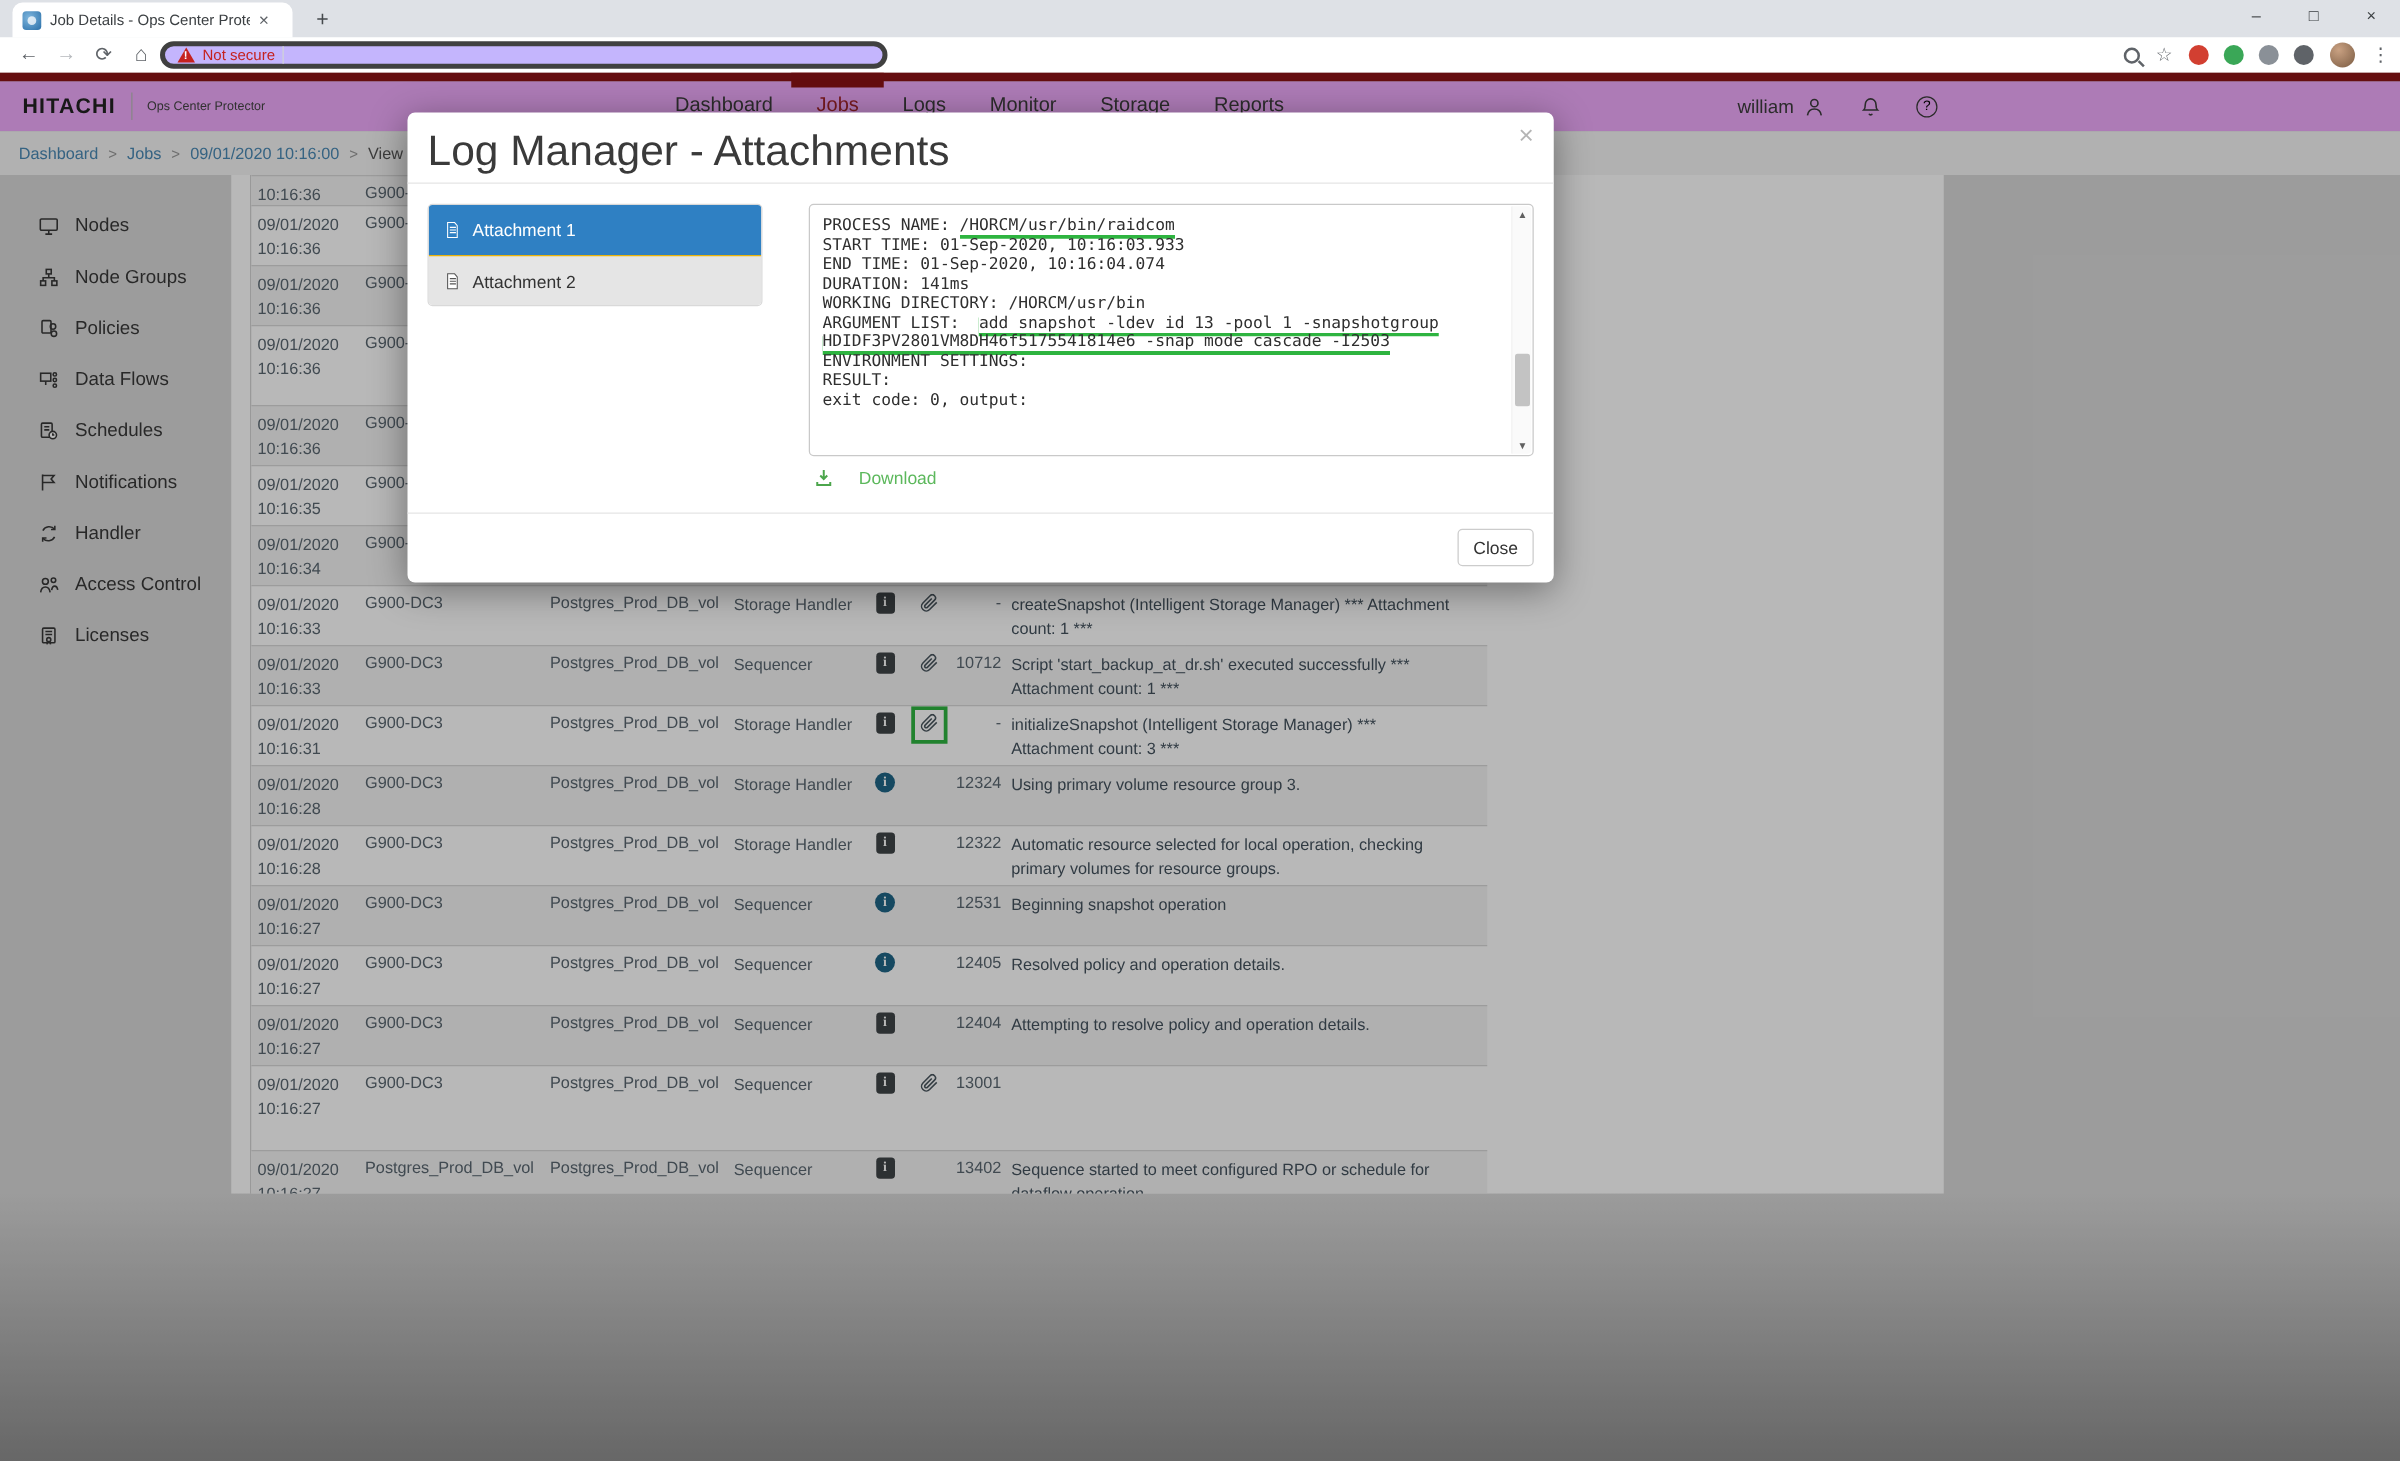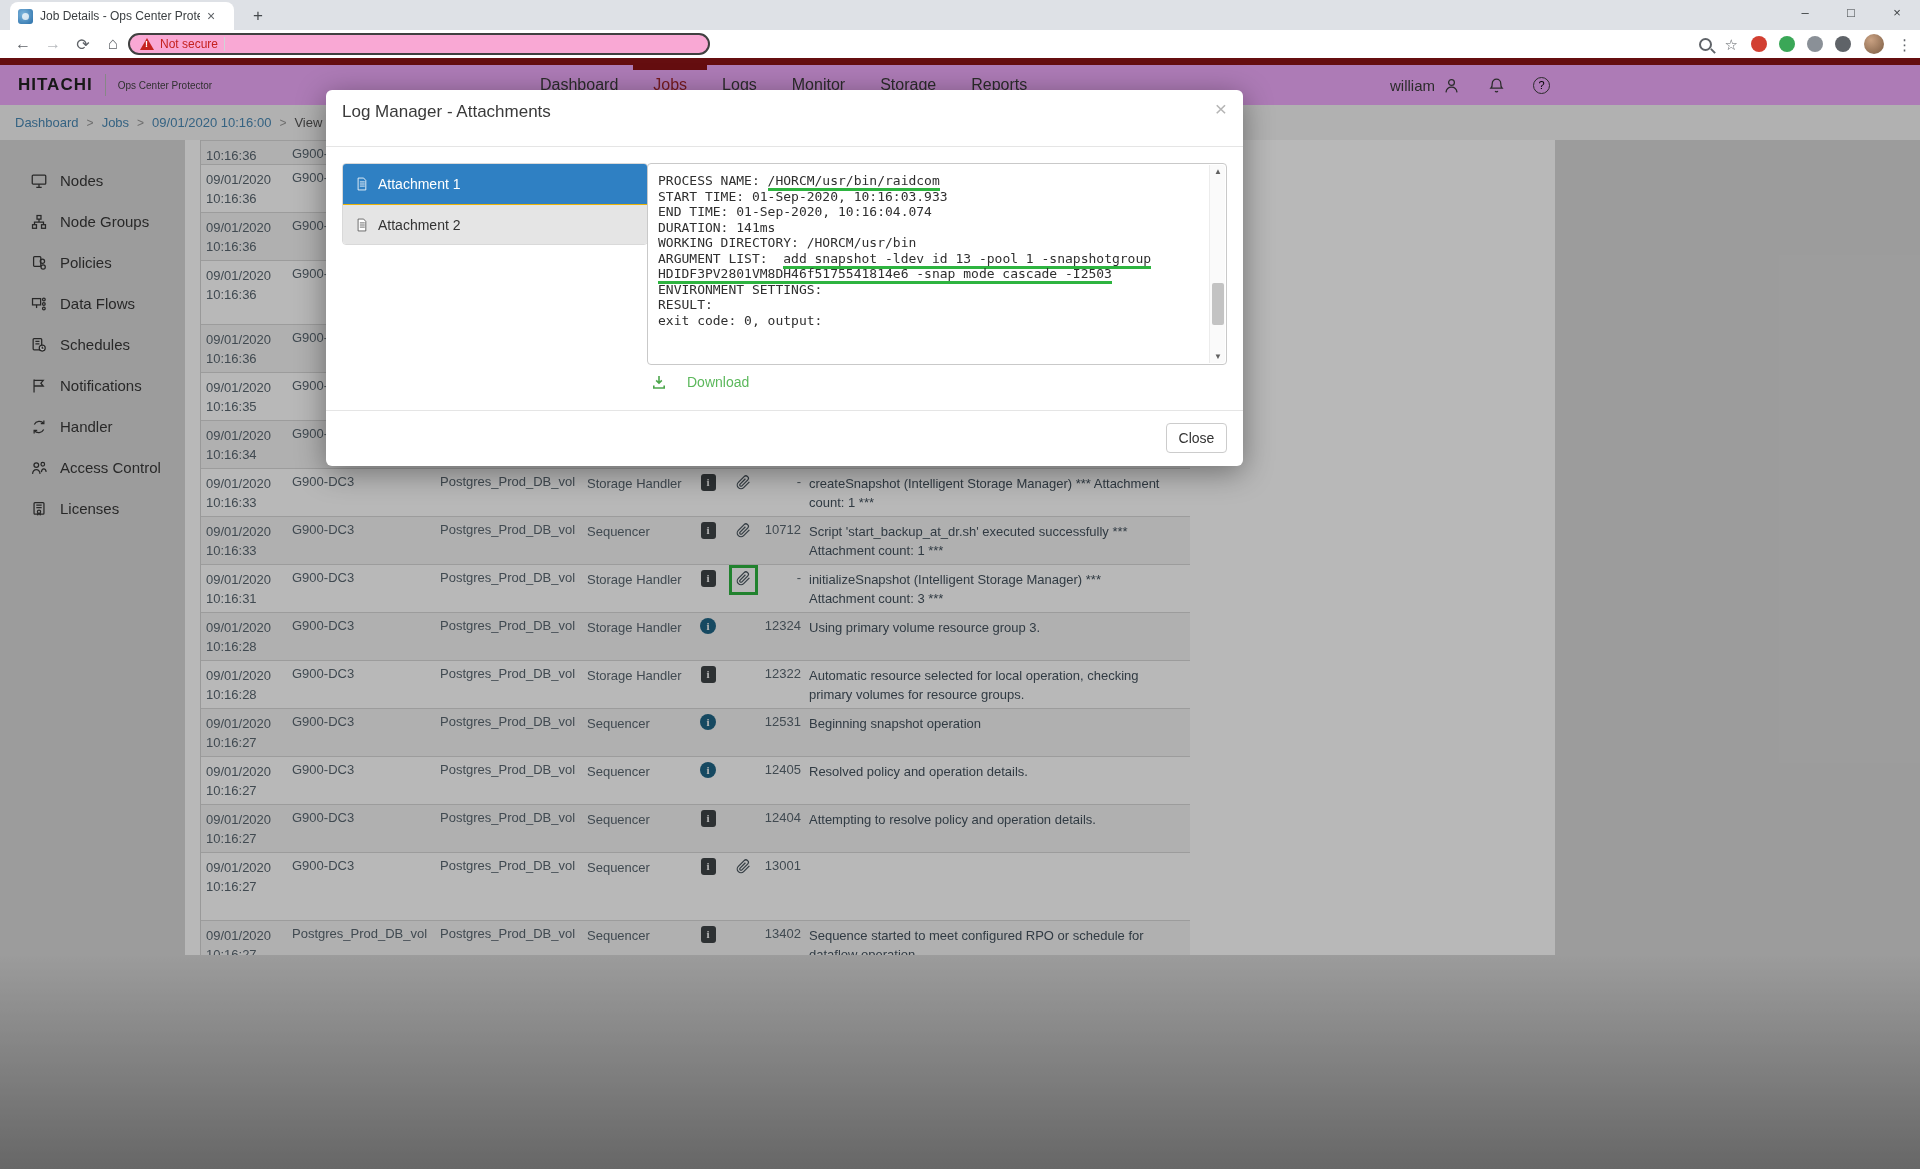--- a/index.html
+++ b/index.html
@@ -19,22 +19,22 @@
   .tab-close { font-size:14px; color:#5f6368; line-height:1; cursor:default; }
   .newtab { position:absolute; left:246px; top:5px; width:24px; height:24px; text-align:center;
     line-height:22px; font-size:17px; color:#45494d; }
   .wincontrols { position:absolute; right:0; top:0; height:28px; display:flex; }
   .winbtn { width:46px; height:28px; text-align:center; line-height:26px; font-size:13px; color:#3c4043; }
   .toolbar { position:absolute; left:0; top:30px; width:1920px; height:28px; background:#fff;
     display:flex; align-items:center; }
   .navbtn { width:30px; text-align:center; font-size:16px; color:#5f6368; }
   .navbtn.disabled { color:#b6b9bd; }
   .home-glyph { font-size:17px; }
-  .addressbar { position:absolute; left:128px; top:3px; width:582px; height:22px; border:2px solid #404040;
-    border-radius:11px; background:#f9a8d4; display:flex; align-items:center; padding:0 10px; gap:6px; }
+  .addressbar { position:absolute; left:128px; top:3px; width:582px; height:22px; border:4px solid #404040;
+    border-radius:11px; background:#c4b5fd; display:flex; align-items:center; padding:0 10px; gap:6px; }
   .warn-tri { width:0; height:0; border-left:7px solid transparent; border-right:7px solid transparent;
     border-bottom:12px solid #c5221f; position:relative; }
   .warn-tri:after { content:'!'; position:absolute; left:-2px; top:1px; color:#fff; font-size:9px; font-weight:bold; }
   .not-secure { font-size:12px; color:#c5221f; }
   .addr-sep { width:1px; height:14px; background:#d0d3d6; }
   .toolbar-right { position:absolute; right:8px; top:3px; height:22px; display:flex; align-items:center; gap:13px; }
   .tb-ic { font-size:15px; color:#5f6368; line-height:1; }
   .ext-dot { width:16px; height:16px; border-radius:50%; }
   .avatar { width:20px; height:20px; border-radius:50%;
     background:radial-gradient(circle at 35% 30%, #c9a182, #7a5b42); }
@@ -95,24 +95,24 @@
   .clip-svg { width:15px; height:15px; stroke:#4a565f; fill:none; stroke-width:2; }
   .clip-wrap { padding:1px 2px; }
   .clip-wrap.boxed { outline:3px solid #2eb440; outline-offset:2px; }
   .bottom-area { position:absolute; left:0; top:897px; width:1920px; height:214px;
     background:linear-gradient(#d8d8d8, #8f8f8f); }
 
   
   .overlay { position:absolute; left:0; top:0; width:1920px; height:1111px; background:rgba(0,0,0,.28); z-index:10; }
   .modal { position:absolute; left:326px; top:32px; width:917px; height:376px; background:#fff;
     border-radius:6px; box-shadow:0 6px 30px rgba(0,0,0,.4); z-index:11; }
-  .modal-title { position:absolute; left:16px; top:12px; font-size:17px; color:#3a3a3a; }
+  .modal-title { position:absolute; left:16px; top:12px; font-size:34px; color:#3a3a3a; }
   .modal-x { position:absolute; right:16px; top:8px; font-size:21px; color:#b5b5b5; line-height:1; }
   .modal-hr1 { position:absolute; left:0; top:56px; width:100%; height:1px; background:#e5e5e5; }
-  .att-list { position:absolute; left:16px; top:73px; width:306px; border:1px solid #d9d9d9; border-radius:4px;
+  .att-list { position:absolute; left:16px; top:73px; width:268px; border:1px solid #d9d9d9; border-radius:4px;
     overflow:hidden; }
   .att-item { height:40px; display:flex; align-items:center; padding-left:13px; gap:8px; font-size:14px;
     color:#333; background:#e5e5e5; border-top:1px solid #eab308; }
   .att-item:first-child { border-top:none; }
   .att-item.selected { background:#2f80c3; color:#fff; }
   .att-item svg { width:14px; height:16px; stroke-width:1.2; }
   .att-item svg .doc-stroke { stroke:#555; fill:#fff; }
   .att-item.selected svg .doc-stroke { stroke:#fff; fill:#2f80c3; }
   .log-box { position:absolute; left:321px; top:73px; width:580px; height:202px; border:1px solid #c9c9c9;
     border-radius:4px; }

